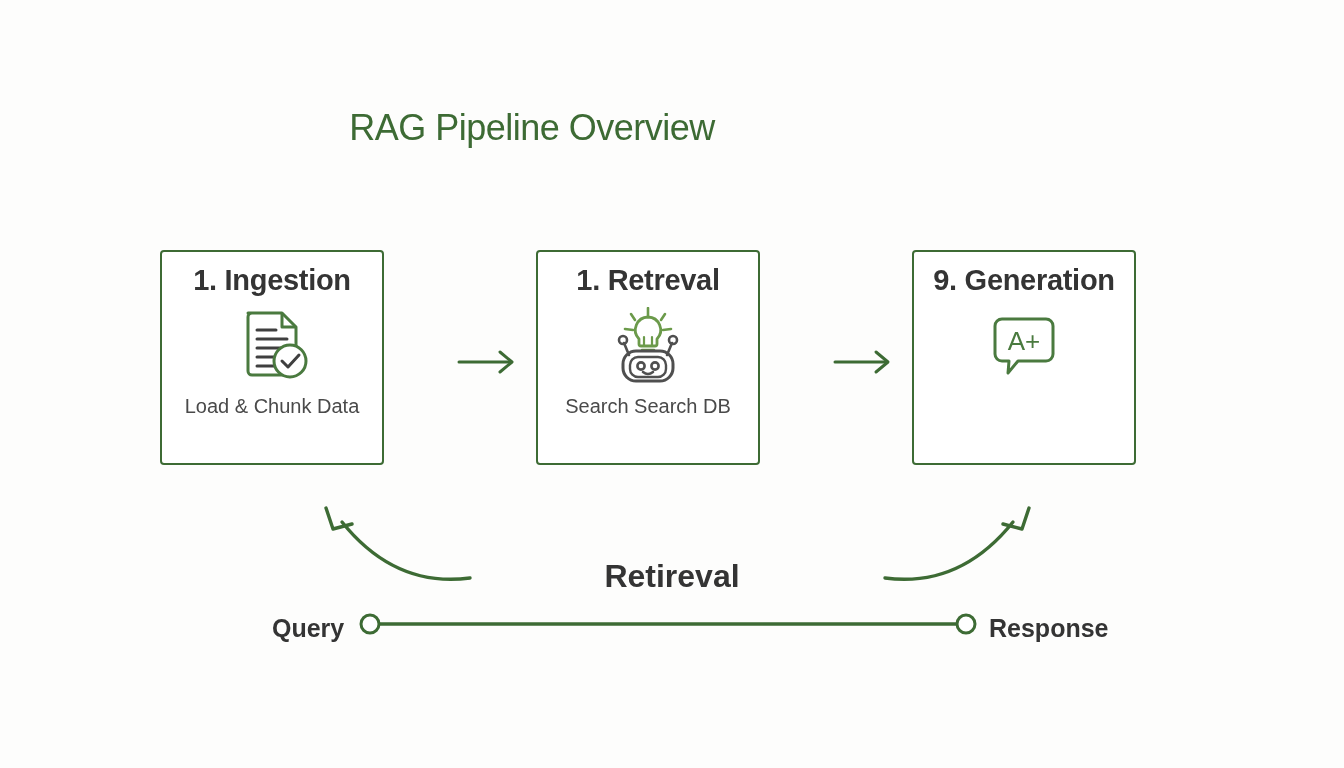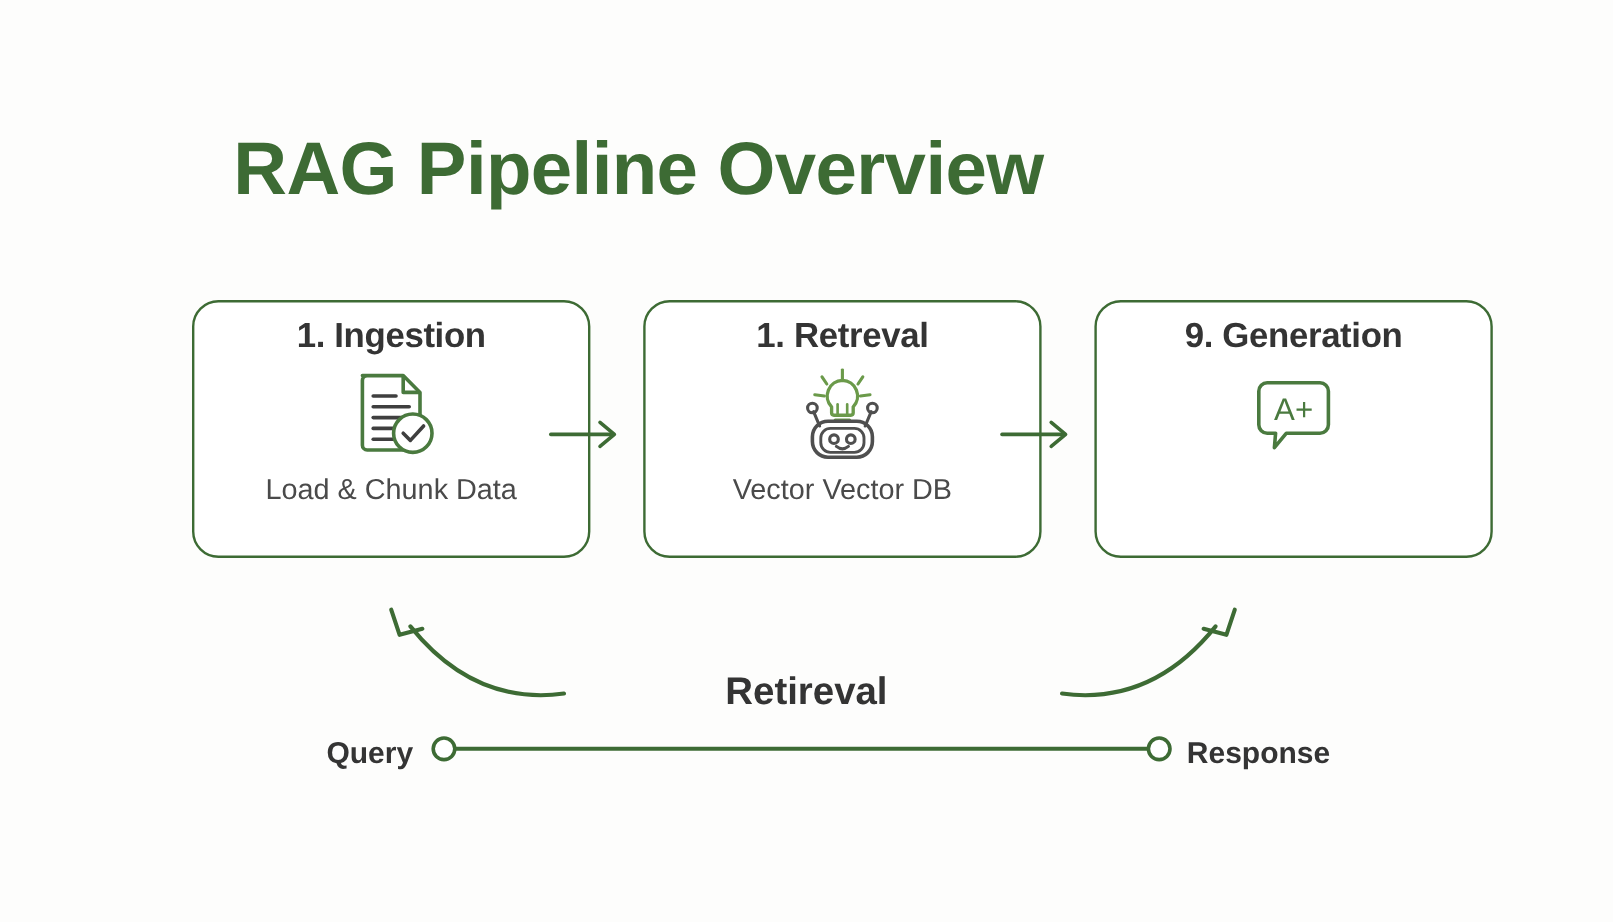--- a/index.html
+++ b/index.html
@@ -20,35 +20,35 @@
     height: 768px;
   }
 
   
   .title {
     position: absolute;
     top: 108px;
     left: 0;
     width: 1064px;
     text-align: center;
-    font-size: 62px;
-    font-weight: bold;
+    font-size: 36px;
+    font-weight: normal;
     color: #3d6b34;
     letter-spacing: -0.5px;
     line-height: 1.1;
   }
 
   
   .card {
     position: absolute;
     top: 250px;
-    width: 332px;
+    width: 224px;
     height: 215px;
     border: 2px solid #3d6b34;
-    border-radius: 22px;
+    border-radius: 4px;
     background: #ffffff;
     box-sizing: border-box;
     display: flex;
     flex-direction: column;
     align-items: center;
   }
   #card-1 { left: 160px; }
   #card-2 { left: 536px; }
   #card-3 { left: 912px; }
 
@@ -62,21 +62,21 @@
   }
   .card-icon {
     margin-top: 10px;
     height: 76px;
     display: flex;
     align-items: center;
     justify-content: center;
   }
   .card-caption {
     margin-top: 12px;
-    font-size: 24px;
+    font-size: 20px;
     color: #4a4a4a;
     text-align: center;
     font-weight: normal;
   }
 
   
   .arrow-between {
     position: absolute;
     top: 345px;
     width: 70px;
@@ -176,21 +176,21 @@
         <line x1="65" y1="36" x2="60" y2="48" stroke="#4f4f4f" stroke-width="2.6" stroke-linecap="round"></line>
         <circle cx="66" cy="33" r="4" fill="none" stroke="#4f4f4f" stroke-width="2.6"></circle>
 
         <rect x="16" y="44" width="50" height="30" rx="13" fill="none" stroke="#4f4f4f" stroke-width="3"></rect>
         <rect x="23" y="50" width="36" height="20" rx="8" fill="none" stroke="#4f4f4f" stroke-width="2.4"></rect>
         <circle cx="34" cy="59" r="3.6" fill="none" stroke="#4f4f4f" stroke-width="2.6"></circle>
         <circle cx="48" cy="59" r="3.6" fill="none" stroke="#4f4f4f" stroke-width="2.6"></circle>
         <path d="M36 65 Q41 69 46 65" fill="none" stroke="#4f4f4f" stroke-width="2.6" stroke-linecap="round"></path>
       </svg>
     </div>
-    <div class="card-caption">Vector Vector DB</div>
+    <div class="card-caption">Search Search DB</div>
   </div>
 
   <div class="arrow-between" id="arrow-2">
     <svg width="70" height="34" viewBox="0 0 70 34">
       <line x1="4" y1="17" x2="56" y2="17" stroke="#3d6b34" stroke-width="3" stroke-linecap="round"></line>
       <path d="M45 7 L57 17 L45 27" fill="none" stroke="#3d6b34" stroke-width="3" stroke-linecap="round" stroke-linejoin="round"></path>
     </svg>
   </div>
 
   <div class="card" id="card-3">

